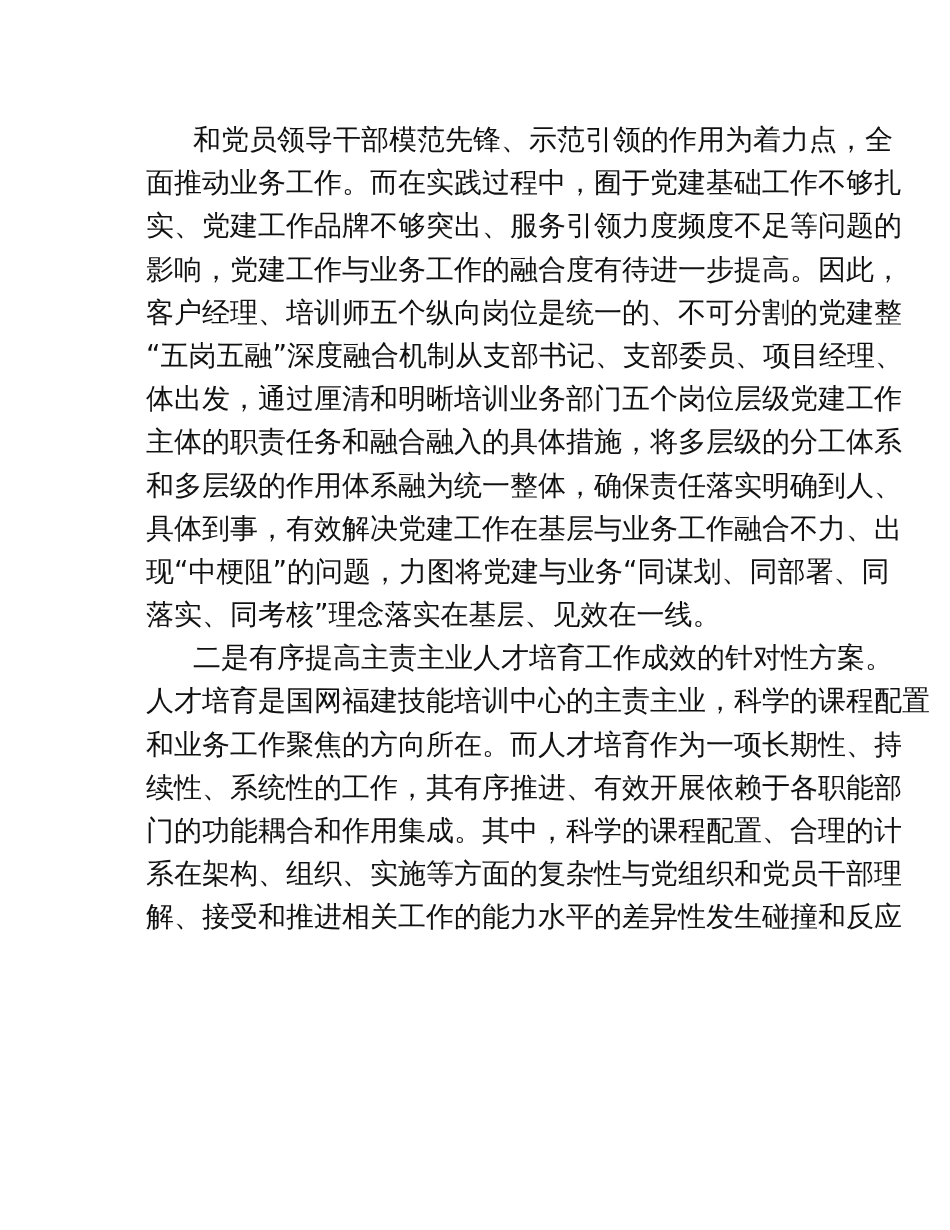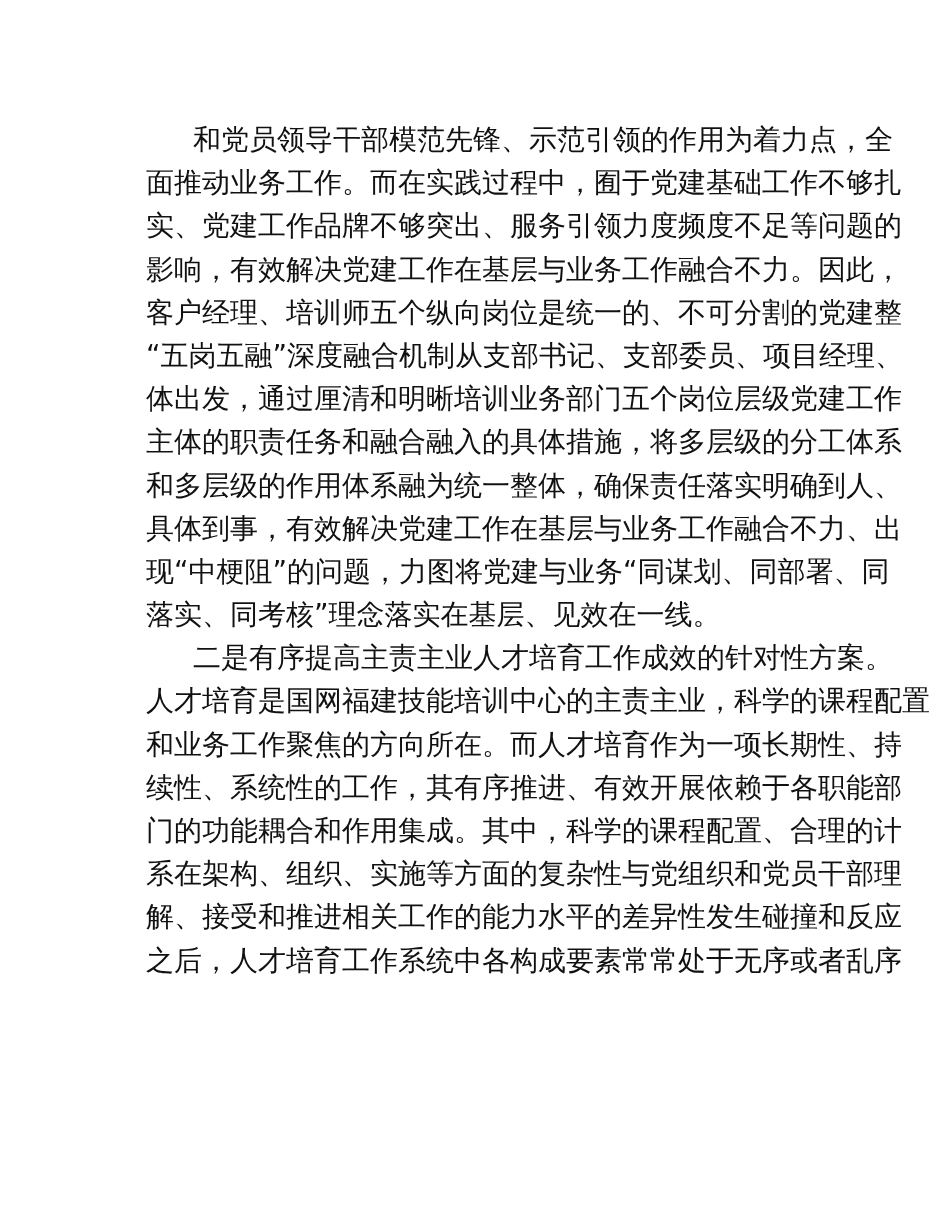--- a/index.html
+++ b/index.html
@@ -29,33 +29,32 @@
   .para + .para { margin-top: 0; font-family: Liberation Serif, serif; }
 </style>
 </head>
 <body>
 
 <div class="page">
   <div class="para">
     <span class="line indent">和党员领导干部模范先锋、示范引领的作用为着力点，全</span>
     <span class="line">面推动业务工作。而在实践过程中，囿于党建基础工作不够扎</span>
     <span class="line">实、党建工作品牌不够突出、服务引领力度频度不足等问题的</span>
-    <span class="line">影响，有效解决党建工作在基层与业务工作融合不力。因此，</span>
+    <span class="line">影响，党建工作与业务工作的融合度有待进一步提高。因此，</span>
     <span class="line">客户经理、培训师五个纵向岗位是统一的、不可分割的党建整</span>
     <span class="line">“五岗五融”深度融合机制从支部书记、支部委员、项目经理、</span>
     <span class="line">体出发，通过厘清和明晰培训业务部门五个岗位层级党建工作</span>
     <span class="line">主体的职责任务和融合融入的具体措施，将多层级的分工体系</span>
     <span class="line">和多层级的作用体系融为统一整体，确保责任落实明确到人、</span>
     <span class="line">具体到事，有效解决党建工作在基层与业务工作融合不力、出</span>
     <span class="line">现“中梗阻”的问题，力图将党建与业务“同谋划、同部署、同</span>
     <span class="line last">落实、同考核”理念落实在基层、见效在一线。</span>
   </div>
   <div class="para">
     <span class="line indent">二是有序提高主责主业人才培育工作成效的针对性方案。</span>
     <span class="line">人才培育是国网福建技能培训中心的主责主业，科学的课程配置</span>
     <span class="line">和业务工作聚焦的方向所在。而人才培育作为一项长期性、持</span>
     <span class="line">续性、系统性的工作，其有序推进、有效开展依赖于各职能部</span>
     <span class="line">门的功能耦合和作用集成。其中，科学的课程配置、合理的计</span>
     <span class="line">系在架构、组织、实施等方面的复杂性与党组织和党员干部理</span>
     <span class="line">解、接受和推进相关工作的能力水平的差异性发生碰撞和反应</span>
-    <span class="line">之后，人才培育工作系统中各构成要素常常处于无序或者乱序</span>
   </div>
 </div>
 
 </body></html>

